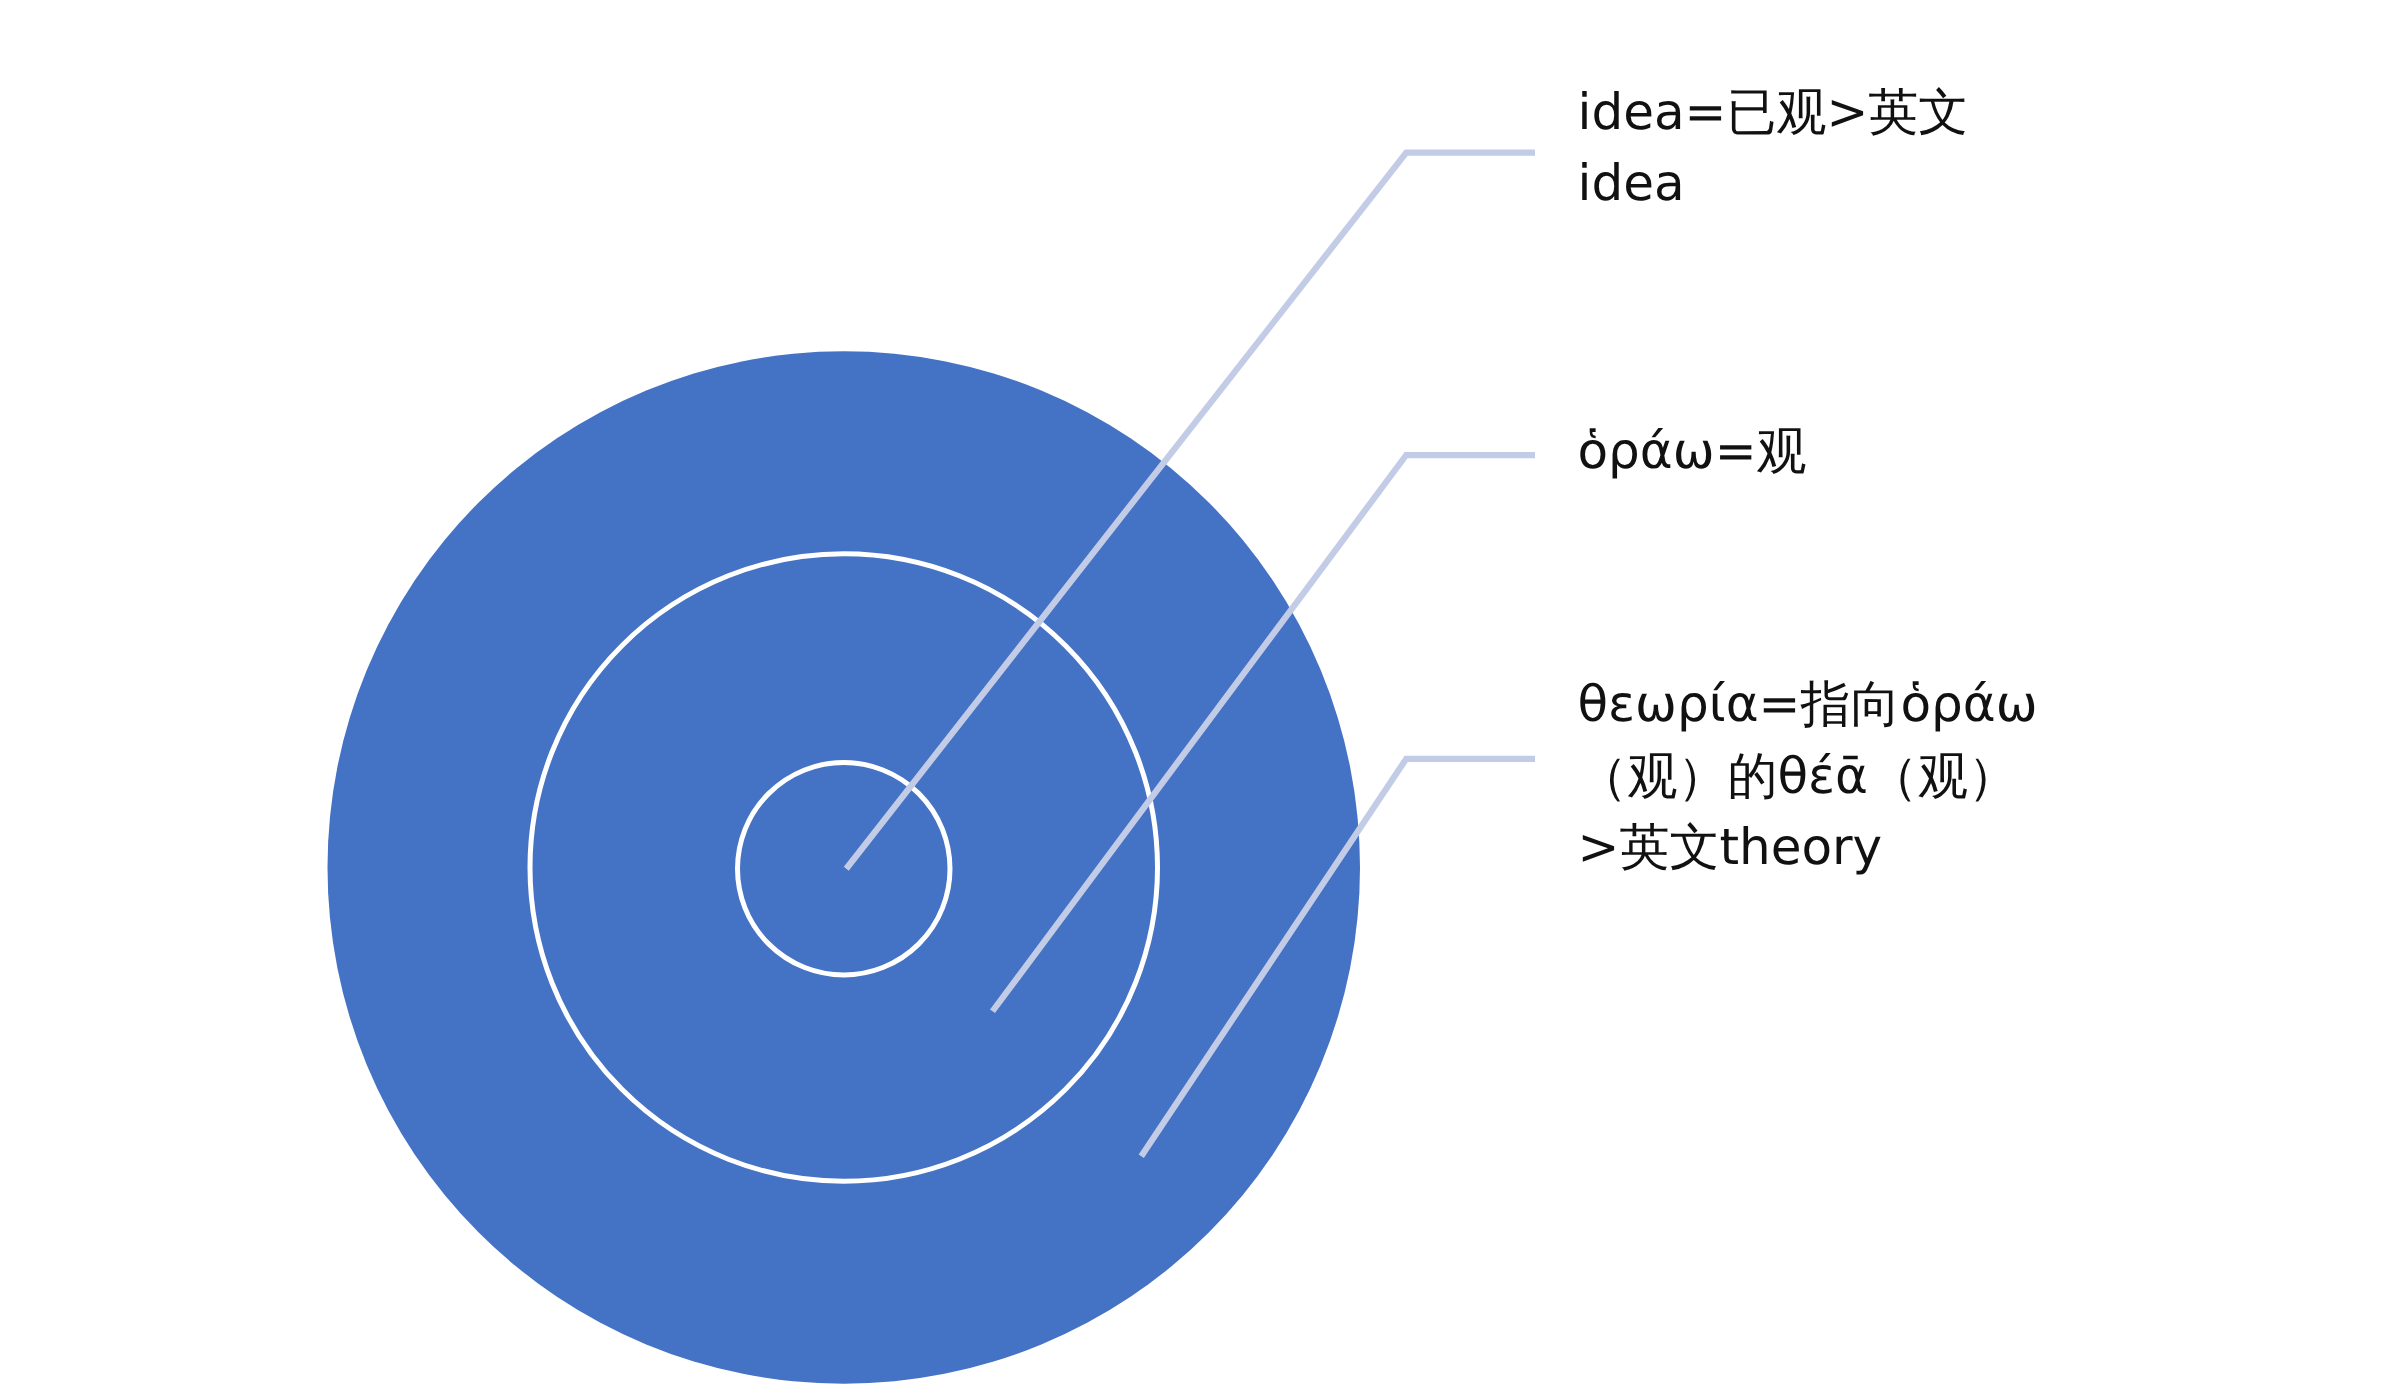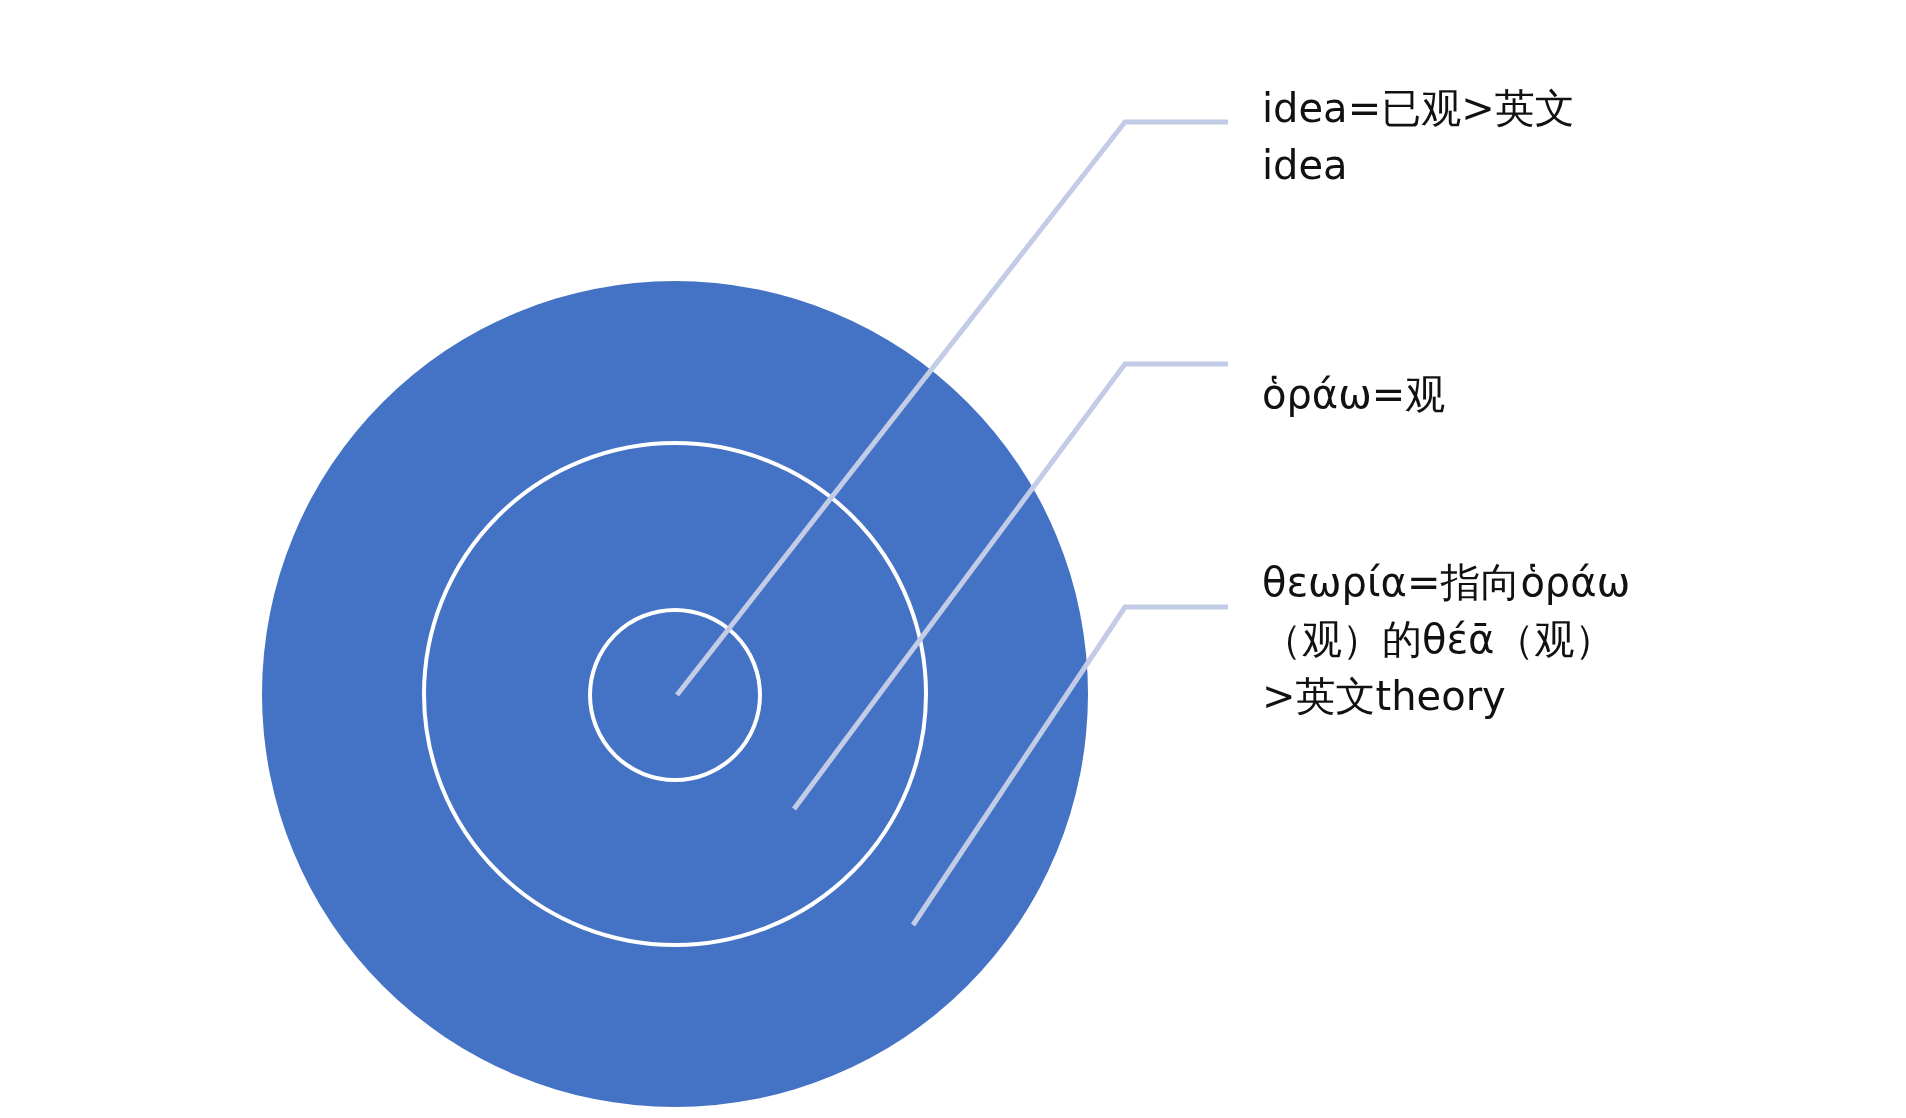--- a/index.html
+++ b/index.html
@@ -6,34 +6,33 @@
     body { width: 1906px; height: 1118px; position: relative; overflow: hidden; }
     #diagram { position: absolute; left: 0; top: 0; }
     .label {
       position: absolute;
       font-family: "DejaVu Sans", "Liberation Sans", sans-serif;
       font-size: 40px;
       line-height: 57px;
       color: #111111;
       white-space: pre-line;
       left: 1262px;
-      margin-top: 18px;
     }
   </style>
 </head>
 <body>
 
 <svg id="diagram" width="1906" height="1118" viewBox="0 0 1906 1118">
   <circle cx="675" cy="694" r="413" fill="#4472C4"></circle>
   <circle cx="675" cy="694" r="251" fill="#4472C4" stroke="#FFFFFF" stroke-width="4"></circle>
   <circle cx="675" cy="695" r="85" fill="#4472C4" stroke="#FFFFFF" stroke-width="4"></circle>
 
   <polyline points="677,695 1125,122 1228,122" fill="none" stroke="#C3CCE6" stroke-width="5"></polyline>
   <polyline points="794,809 1125,364 1228,364" fill="none" stroke="#C3CCE6" stroke-width="5"></polyline>
   <polyline points="913,925 1125,607 1228,607" fill="none" stroke="#C3CCE6" stroke-width="5"></polyline>
 </svg>
 
 <div class="label" style="top:62px;">idea=已观&gt;英文
 idea</div>
-<div class="label" style="top:348px;">ὁράω=观</div>
+<div class="label" style="top:333px;">ὁράω=观</div>
 <div class="label" style="top:536px;">θεωρία=指向ὁράω
 （观）的θέᾱ（观）
 &gt;英文theory</div>
 
 </body></html>

